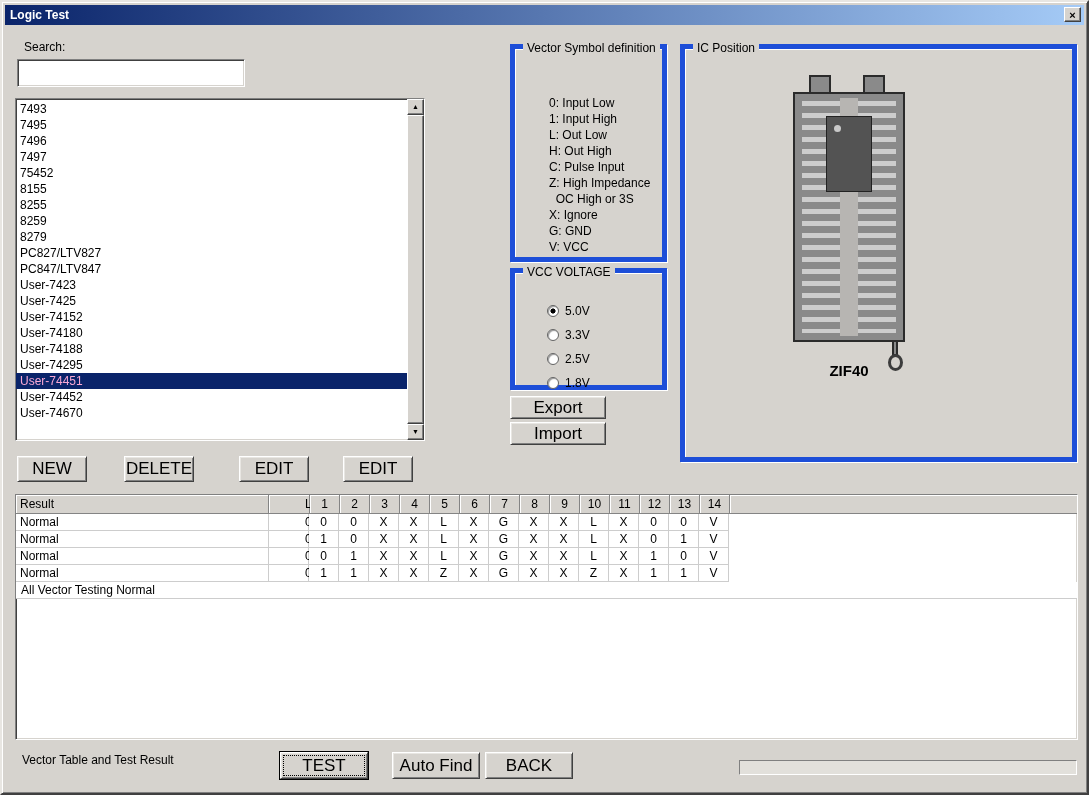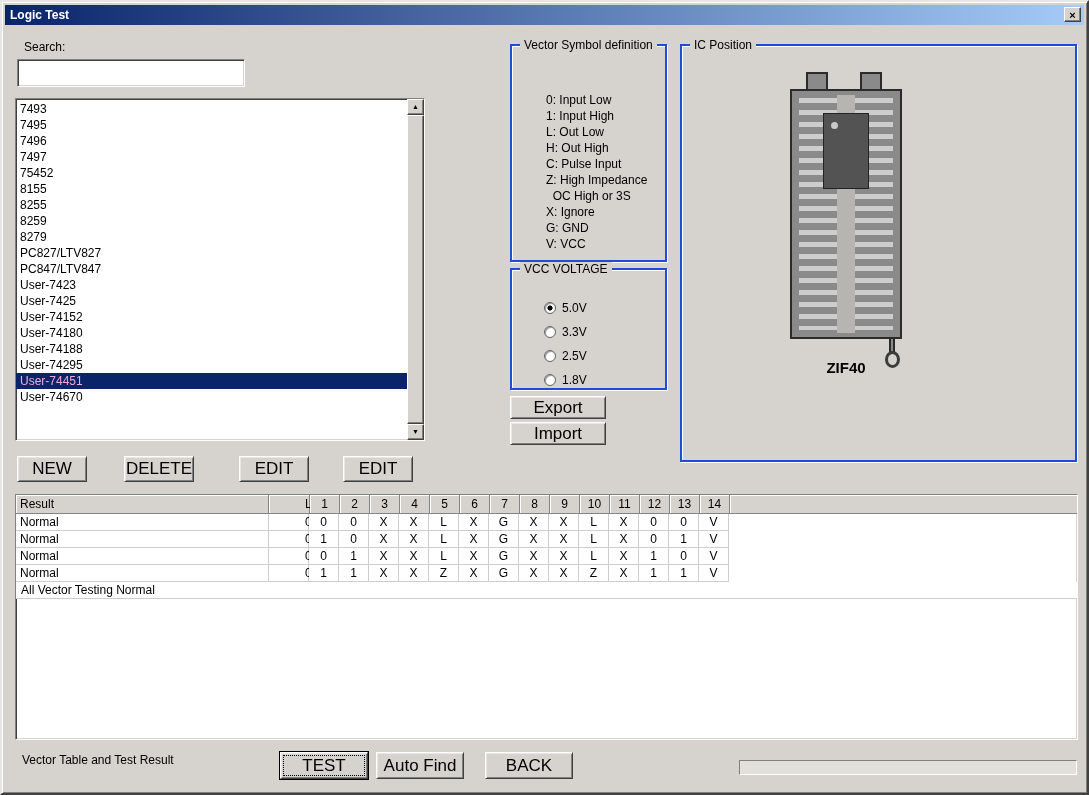--- a/index.html
+++ b/index.html
@@ -71,21 +71,21 @@
     box-shadow: inset 1px 1px 0 #e8e6e2, inset -1px -1px 0 #808080;
     font-family:inherit; font-size:17px; text-align:center; cursor:default; color:#000;
   }
   .btn.default-btn {
     box-shadow: 0 0 0 1px #000, inset 1px 1px 0 #e8e6e2, inset -1px -1px 0 #808080;
     outline:1px dotted #000; outline-offset:-4px;margin-left:12px;
   }
   
   .groupbox {
     position:absolute;
-    border:2px solid #1d4ed8;
+    border:5px solid #1d4ed8;
     box-shadow: inset 1px 1px 0 #ffffff, 1px 1px 0 #ffffff;
   }
   .gb-title {
     position:absolute; top:-8px; left:8px;
     background:#d6d3ce; padding:0 4px; white-space:nowrap;
   }
   .vs-lines { padding:46px 0 0 34px; }
   .vs-line { height:16px; line-height:16px; white-space:pre; }
   
   .vcc-options { padding-top:26px; padding-left:32px; }
@@ -199,20 +199,21 @@
         <div class="list-item">8279</div>
         <div class="list-item">PC827/LTV827</div>
         <div class="list-item">PC847/LTV847</div>
         <div class="list-item">User-7423</div>
         <div class="list-item">User-7425</div>
         <div class="list-item">User-74152</div>
         <div class="list-item">User-74180</div>
         <div class="list-item">User-74188</div>
         <div class="list-item">User-74295</div>
         <div class="list-item selected">User-74451</div>
+        <div class="list-item">User-74452</div>
         <div class="list-item">User-74670</div>
       </div>
     <div class="scrollbar">
       <div class="sb-btn">▲</div>
       <div class="sb-thumb"></div>
       <div class="sb-btn">▼</div>
     </div>
   </div>
 
   <button class="btn" style="left:15px; top:454px; width:70px; height:26px;">NEW</button>
@@ -372,17 +373,17 @@
         <div class="dcell col-n">X</div>
         <div class="dcell col-n">1</div>
         <div class="dcell col-n">1</div>
         <div class="dcell col-n">V</div>
       </div>
       <div class="summary-row">All Vector Testing Normal</div>
     </div>
 
   <span class="label" style="left:20px; top:751px;">Vector Table and Test Result</span>
   <button class="btn default-btn" style="left:266px; top:750px; width:88px; height:27px;">TEST</button>
-  <button class="btn" style="left:374px; top:750px; width:88px; height:27px;">Auto Find</button>
+  <button class="btn" style="left:390px; top:750px; width:88px; height:27px;">Auto Find</button>
   <button class="btn" style="left:483px; top:750px; width:88px; height:27px;">BACK</button>
   <div class="progress-bar"></div>
 
 </div>
 
 </body></html>

